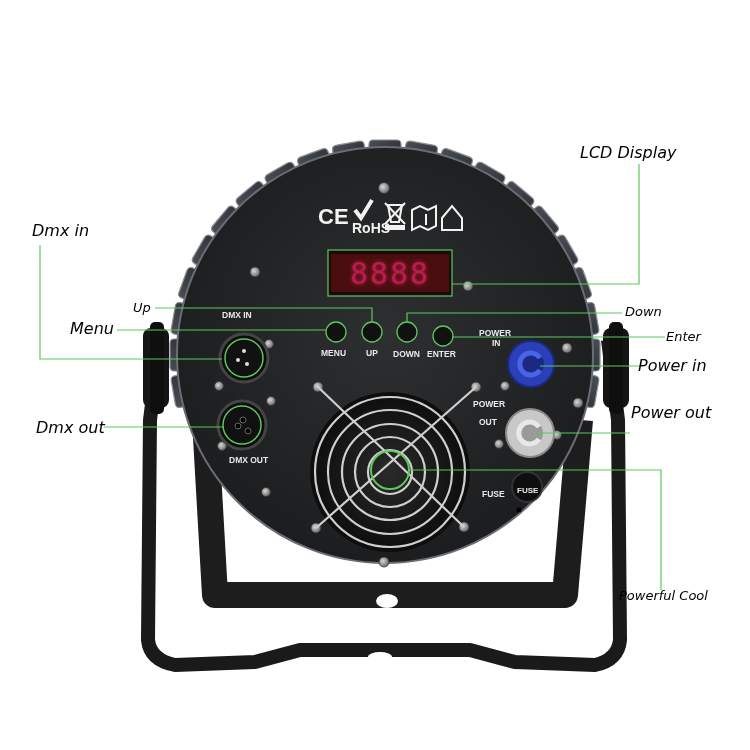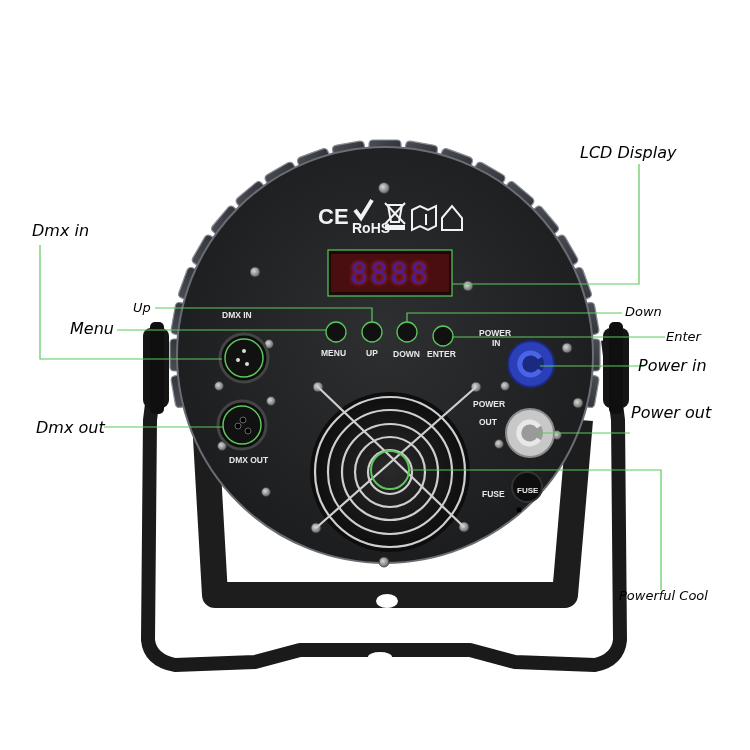--- a/index.html
+++ b/index.html
@@ -2,21 +2,21 @@
 <html><head>
 <meta charset="utf-8">
 <style>
   html,body{margin:0;padding:0;background:#fff;}
   body{width:750px;height:750px;position:relative;overflow:hidden;font-family:"DejaVu Sans","Liberation Sans",sans-serif;}
   #stage{position:absolute;left:0;top:0;width:750px;height:750px;}
   .callout{position:absolute;color:#000000;white-space:nowrap;line-height:1;font-style:italic;}
   .big{font-size:16px;}
   .small{font-size:13px;}
   .panel-lbl{position:absolute;color:#e8e8e8;font-weight:bold;font-size:8.5px;white-space:nowrap;text-align:center;line-height:1;font-family:"Liberation Sans",sans-serif;}
-  .lcd-digits{position:absolute;left:331px;top:255px;width:118px;height:36px;display:flex;align-items:center;justify-content:center;color:#4c1d95;font-family:"DejaVu Sans Mono",monospace;font-size:30px;letter-spacing:2px;text-shadow:0 0 4px rgba(255,60,60,0.6);}
+  .lcd-digits{position:absolute;left:331px;top:255px;width:118px;height:36px;display:flex;align-items:center;justify-content:center;color:#be185d;font-family:"DejaVu Sans Mono",monospace;font-size:30px;letter-spacing:2px;text-shadow:0 0 4px rgba(255,60,60,0.6);}
   .cert{position:absolute;color:#f2f2f2;font-weight:bold;font-family:"Liberation Sans",sans-serif;line-height:1;}
 </style>
 </head>
 <body>
 
 <div id="stage">
 
 <svg width="750" height="750" viewBox="0 0 750 750" style="position:absolute;left:0;top:0">
   <defs>
     <radialGradient id="bodyGrad" cx="50%" cy="45%" r="55%">

